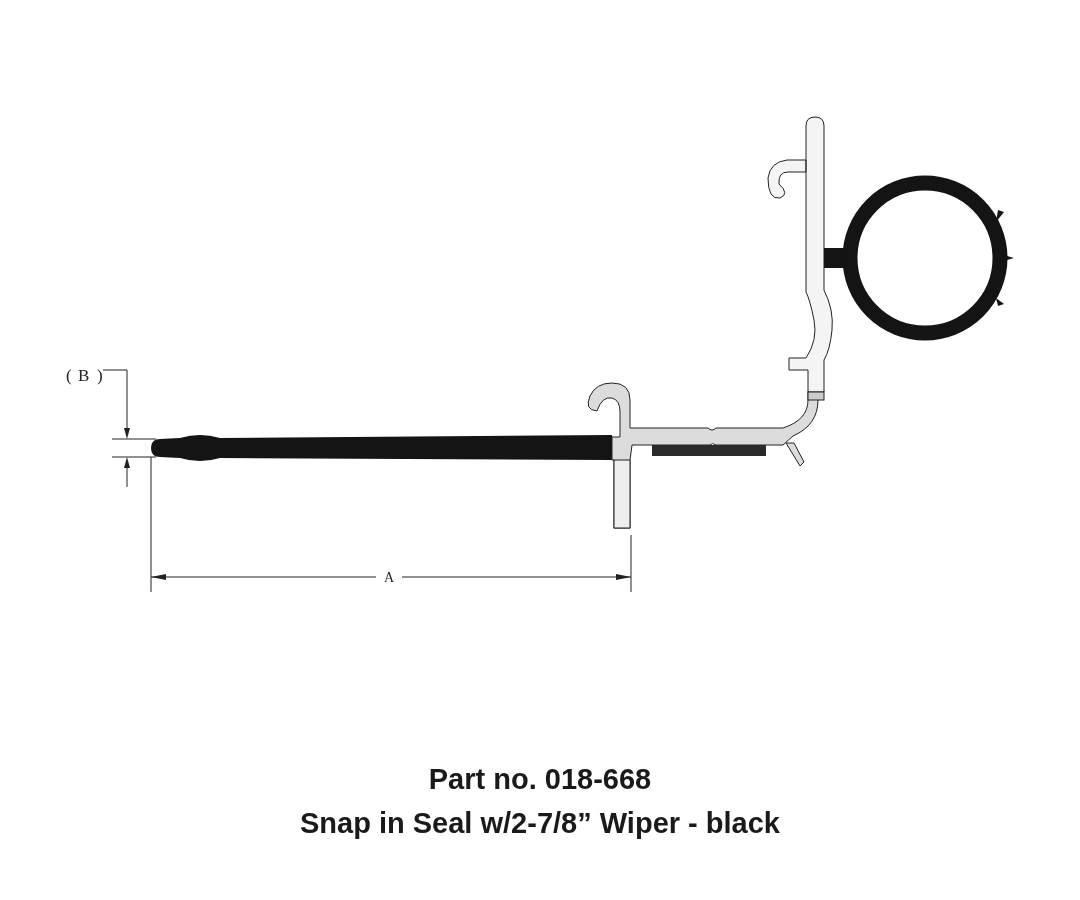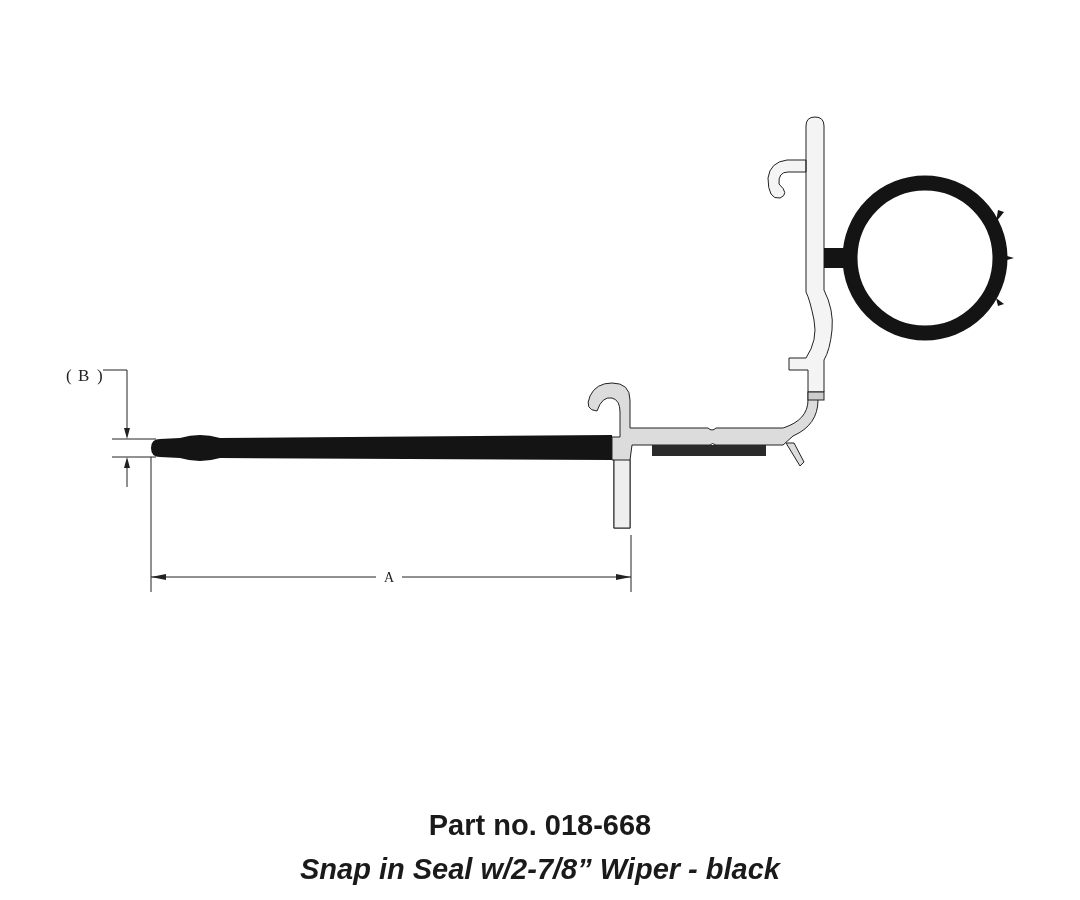--- a/index.html
+++ b/index.html
@@ -1,22 +1,22 @@
 <!DOCTYPE html>
 <html><head>
 <meta charset="utf-8">
 <style>
   html, body { margin:0; padding:0; background:#ffffff; }
   body { width:1080px; height:900px; position:relative; overflow:hidden; font-family:"Liberation Sans", sans-serif; }
   #drawing { position:absolute; left:0; top:0; width:1080px; height:900px; }
   .dim-label { font-family:"Liberation Serif", serif; font-size:14px; fill:#222; }
   .dim-label-b { font-family:"Liberation Serif", serif; font-size:17px; fill:#222; }
-  .caption { position:absolute; left:0; width:1080px; text-align:center; font-family:"Liberation Sans", sans-serif; font-weight:bold; color:#1a1a1a; font-size:29px; line-height:34px;margin-top:46px; }
+  .caption { position:absolute; left:0; width:1080px; text-align:center; font-family:"Liberation Sans", sans-serif; font-weight:bold; color:#1a1a1a; font-size:29px; line-height:34px; }
   #cap1 { top:762px; }
-  #cap2 { top:806px;font-style:italic; }
+  #cap2 { top:806px; }
 </style>
 </head>
 <body>
 
 <svg id="drawing" viewBox="0 0 1080 900" xmlns="http://www.w3.org/2000/svg">
 
   <g>
     <text class="dim-label-b" x="66" y="381">(</text>
     <text class="dim-label-b" x="78" y="381">B</text>
     <text class="dim-label-b" x="97" y="381">)</text>

